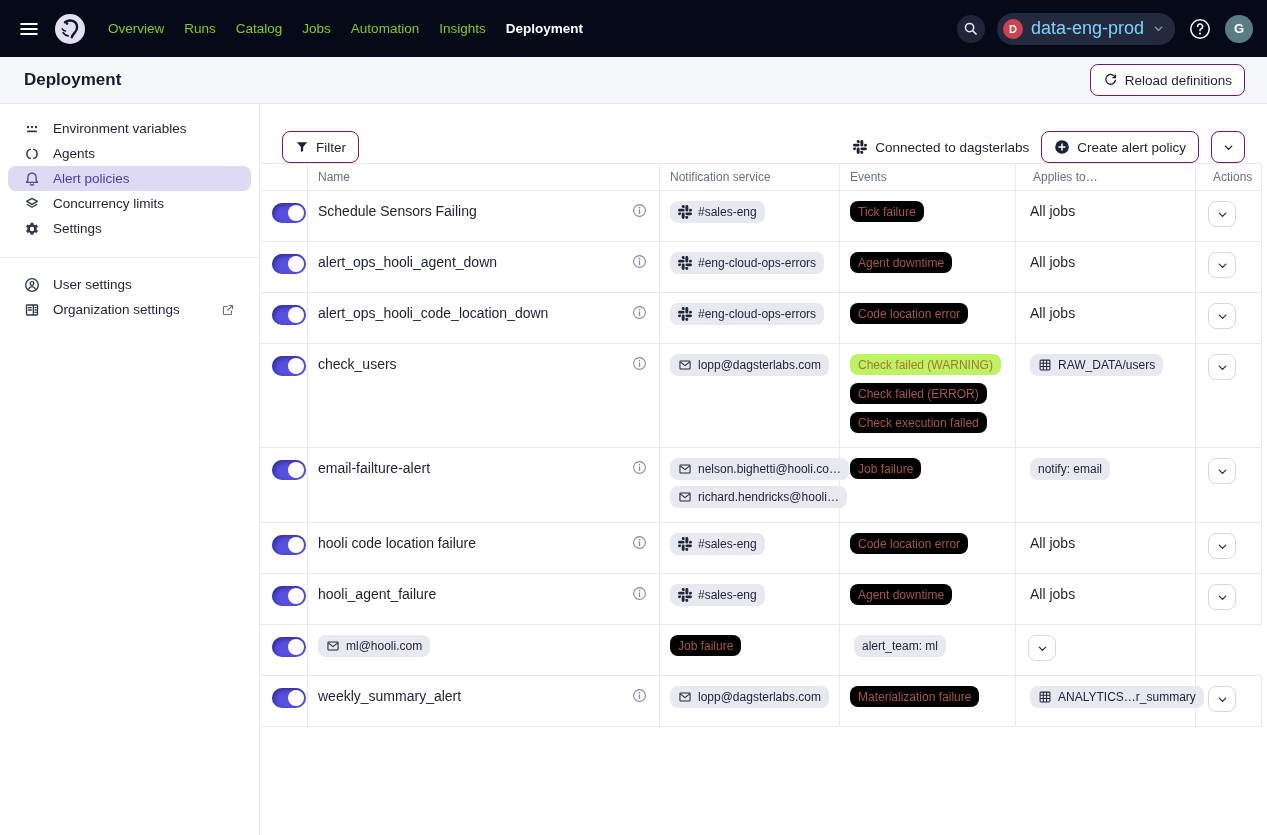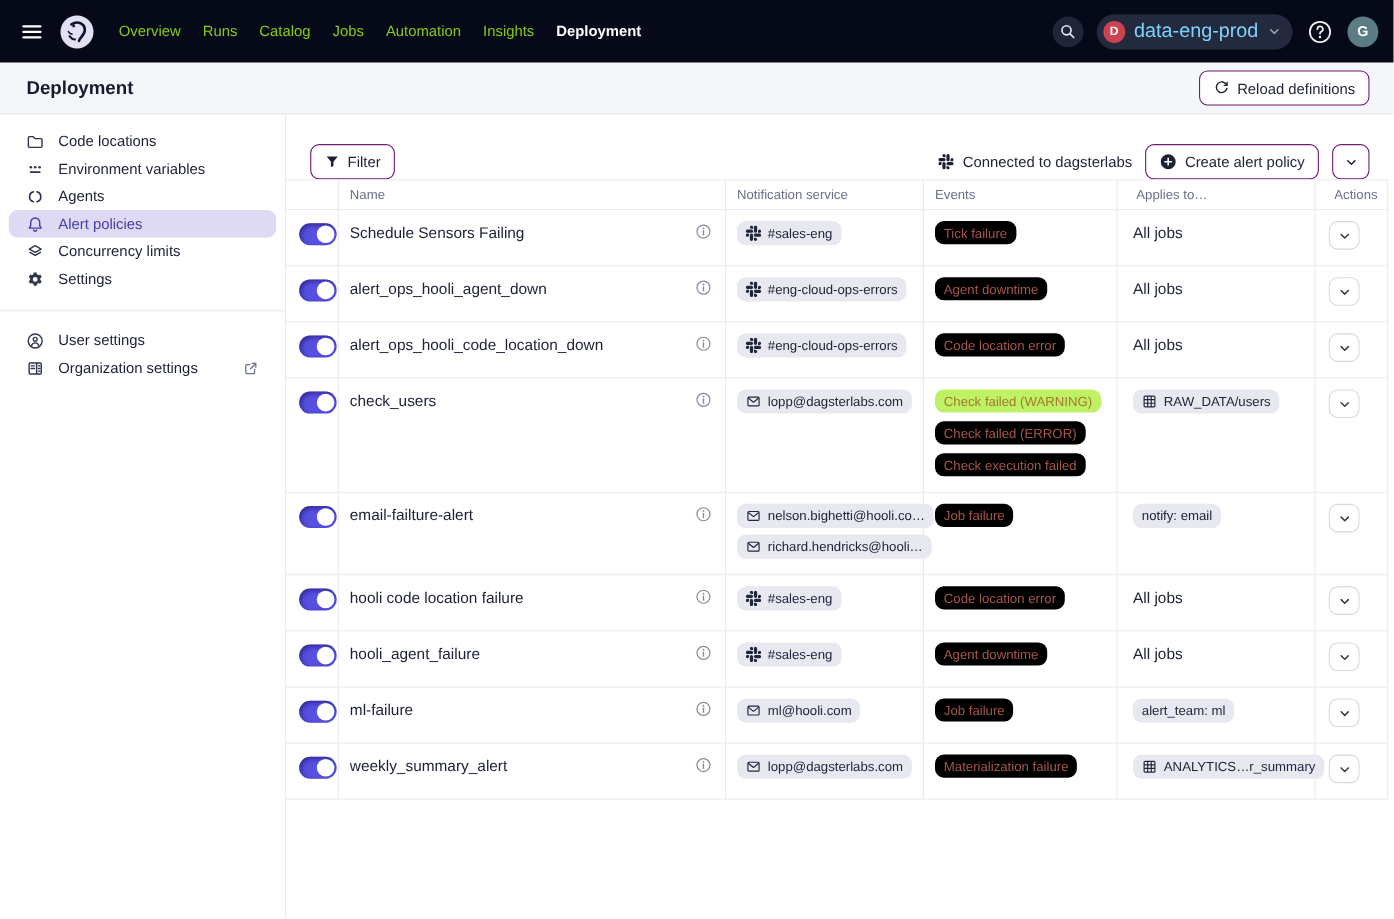--- a/index.html
+++ b/index.html
@@ -144,28 +144,20 @@
           <path d="M13.3 2.2v2.7h-2.7" stroke-linejoin="round"></path>
         </svg>
       </span>
     <span>Reload definitions</span>
   </button>
 </div>
 
 <div class="content">
   <div class="sidebar">
     <div id="sidebar-items">
-        <div class="side-item">
-          <span class="ic">
-            <svg width="16" height="16" viewBox="0 0 16 16" fill="none" stroke="currentColor" stroke-width="1.3" stroke-linejoin="round">
-              <path d="M1.8 4.2a1 1 0 0 1 1-1h3.4l1.5 1.8h5.5a1 1 0 0 1 1 1v6a1 1 0 0 1-1 1H2.8a1 1 0 0 1-1-1V4.2z"></path>
-            </svg>
-          </span>
-          <span>Code locations</span>
-        </div>
         <div class="side-item">
           <span class="ic">
             <svg width="16" height="16" viewBox="0 0 16 16" fill="currentColor">
               <circle cx="4" cy="6" r="1.2"></circle>
               <circle cx="8" cy="6" r="1.2"></circle>
               <circle cx="12" cy="6" r="1.2"></circle>
               <rect x="3" y="9.6" width="10" height="1.7" rx=".85"></rect>
             </svg>
           </span>
           <span>Environment variables</span>
@@ -638,30 +630,20 @@
               </button>
     </div>
   </div>
 
   <div class="tr">
     <div class="td td-toggle">
       <div class="toggle">
                 <div class="knob"></div>
               </div>
     </div>
-    <div class="td td-name">
-      <span class="row-name">ml-failure</span>
-      <span class="info">
-                <svg width="15" height="15" viewBox="0 0 16 16" fill="none" stroke="currentColor" stroke-width="1.2">
-                  <circle cx="8" cy="8" r="6.3"></circle>
-                  <path d="M8 7.3v3.8" stroke-width="1.4" stroke-linecap="round"></path>
-                  <circle cx="8" cy="4.9" r=".9" fill="currentColor" stroke="none"></circle>
-                </svg>
-              </span>
-    </div>
     <div class="td">
               <div class="stack">
                 <span class="chip">
                   <span class="ic">
                     <svg width="14" height="14" viewBox="0 0 16 16" fill="none" stroke="currentColor" stroke-width="1.2" stroke-linejoin="round">
                       <rect x="2.2" y="3.4" width="11.6" height="9.2" rx="1"></rect>
                       <path d="M2.6 4.4L8 8.8l5.4-4.4"></path>
                     </svg>
                   </span>
                   <span>ml@hooli.com</span>

